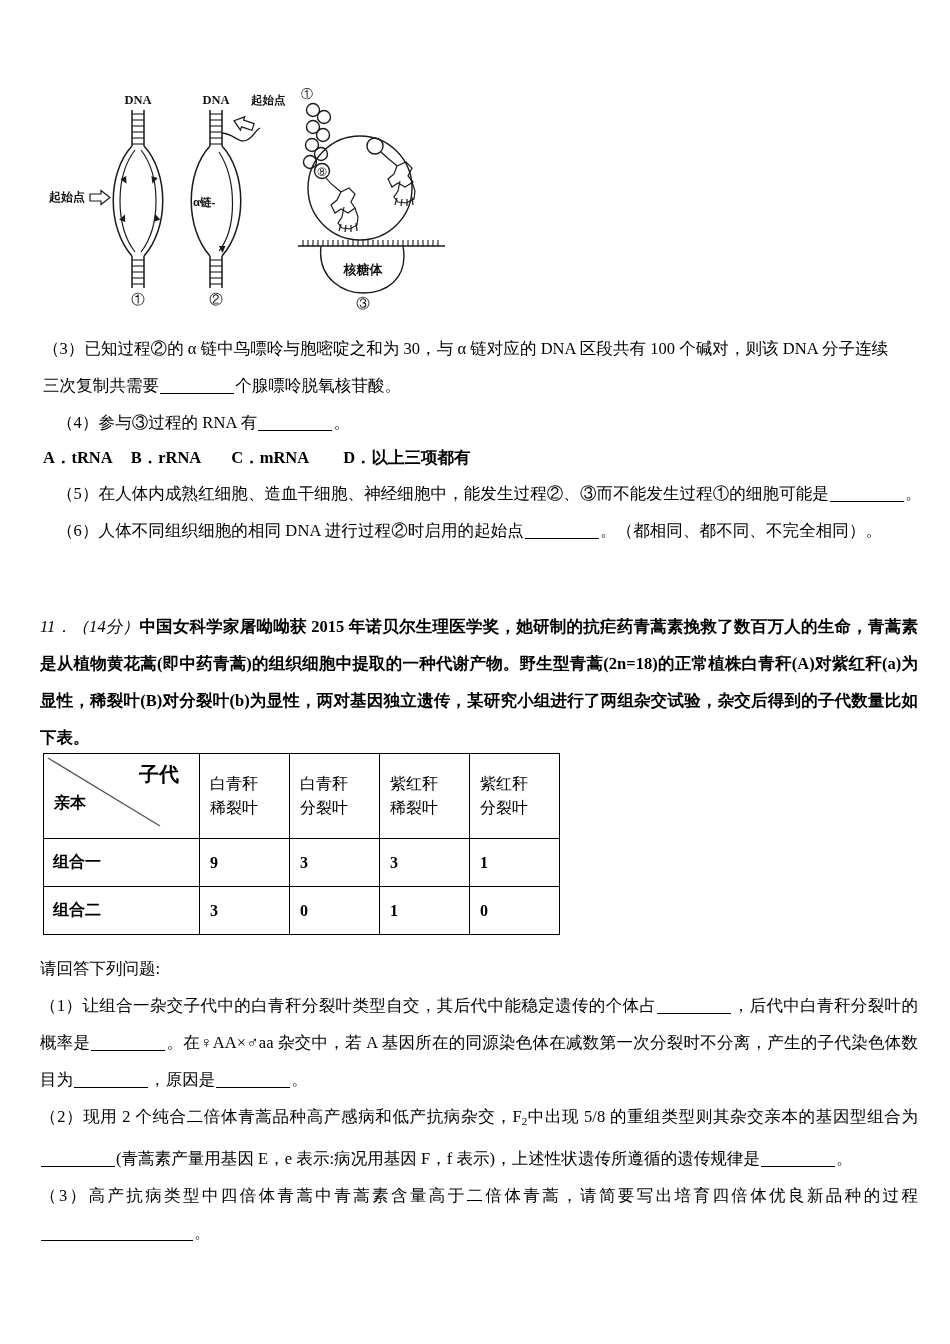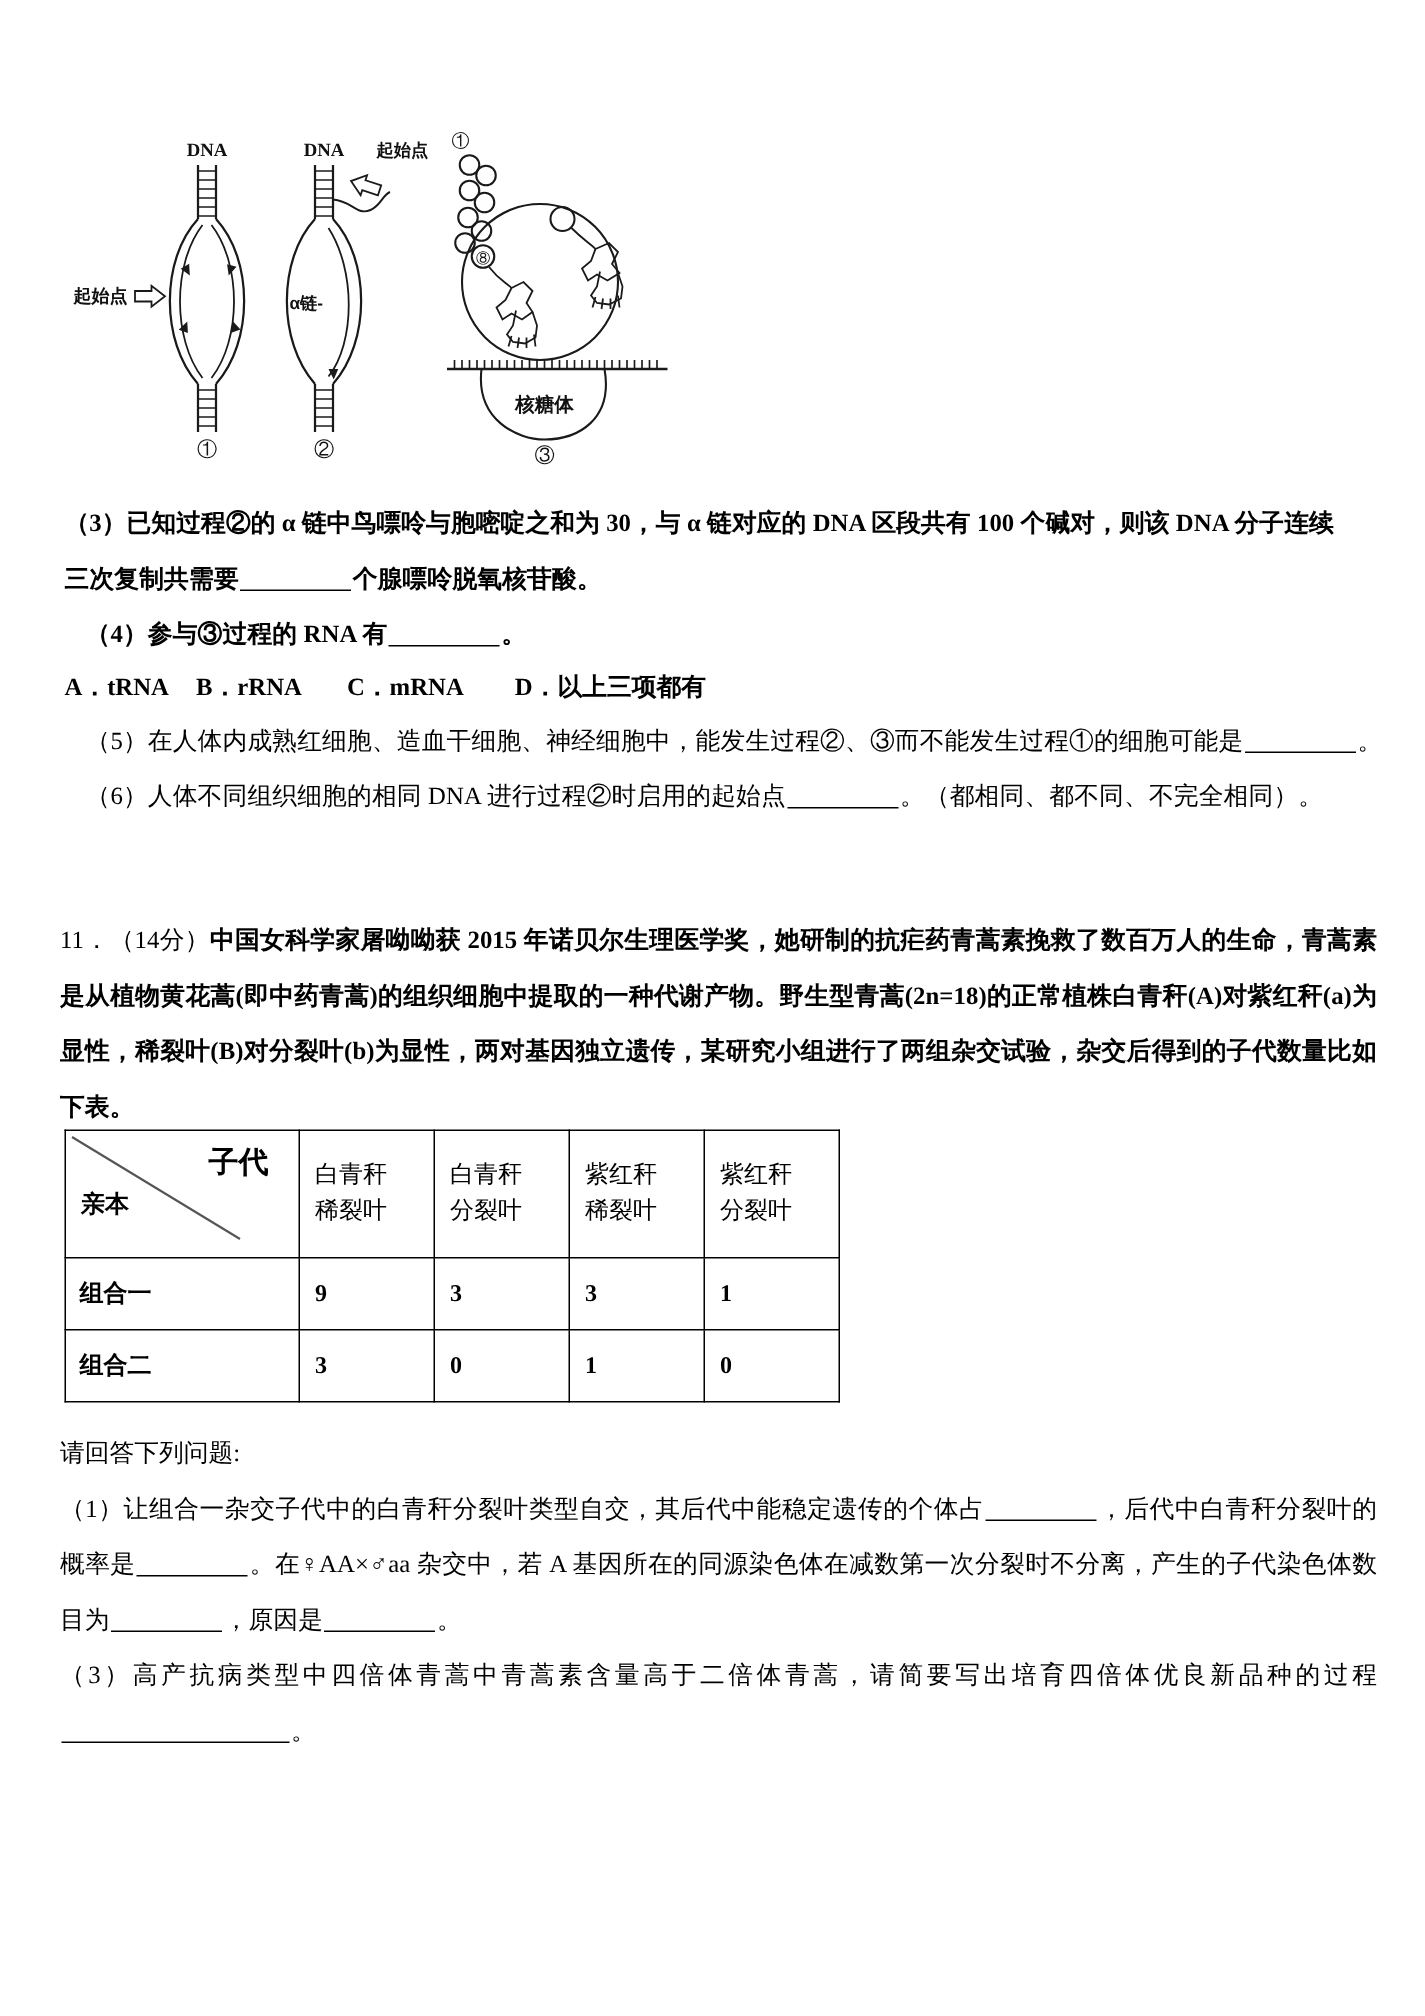--- a/index.html
+++ b/index.html
@@ -51,40 +51,40 @@
     font-size: 16.5px;
     line-height: 37px;
     letter-spacing: 0.05px;
     text-align: justify;
     text-justify: inter-ideograph;
   }
 
   .blank-s { display: inline-block; width: 74px; border-bottom: 1.3px solid #000; vertical-align: -3px; margin: 0 1px; }
   .blank-l { display: inline-block; width: 152px; border-bottom: 1.3px solid #000; vertical-align: -3px; margin: 0 1px; }
 
-  .bold { font-weight: bold; }
+  .bold { font-weight: normal; }
   .opts { font-weight: bold; font-size: 16.5px; line-height: 34px; white-space: nowrap; }
   .opts .gap1 { display: inline-block; width: 18px; }
   .opts .gap2 { display: inline-block; width: 30px; }
   .opts .gap3 { display: inline-block; width: 34px; }
 
   
   .q11 {
     position: absolute;
     left: 40px;
     top: 608px;
     width: 878px;
     font-size: 16.5px;
     line-height: 37px;
     font-weight: bold;
     text-align: justify;
     text-justify: inter-ideograph;
     letter-spacing: 0.05px;
   }
-  .q11 .lead { font-weight: normal; }
+  .q11 .lead { font-weight: normal; font-style: italic; }
 
   
   .table-wrap {
     position: absolute;
     left: 43px;
     top: 753px;
   }
   table.cross {
     border-collapse: collapse;
     font-size: 16px;
@@ -397,19 +397,22 @@
   </div>
 
   <div class="lower">
 
     <div class="plain">请回答下列问题:</div>
 
     <div class="para">
       <span>（1）让组合一杂交子代中的白青秆分裂叶类型自交，其后代中能稳定遗传的个体占</span><span class="blank-s"></span><span>，后代中白青秆分裂叶的概率是</span><span class="blank-s"></span><span>。在♀AA×♂aa 杂交中，若 A 基因所在的同源染色体在减数第一次分裂时不分离，产生的子代染色体数目为</span><span class="blank-s"></span><span>，原因是</span><span class="blank-s"></span><span>。</span>
     </div>
 
+    <div class="para">
+      <span>（2）现用 2 个纯合二倍体青蒿品种高产感病和低产抗病杂交，F</span><span class="sub">2</span><span>中出现 5/8 的重组类型则其杂交亲本的基因型组合为</span><span class="blank-s"></span><span>(青蒿素产量用基因 E，e 表示:病况用基因 F，f 表示)，上述性状遗传所遵循的遗传规律是</span><span class="blank-s"></span><span>。</span>
+    </div>
 
     <div class="para">
       <span>（3）高产抗病类型中四倍体青蒿中青蒿素含量高于二倍体青蒿，请简要写出培育四倍体优良新品种的过程</span><span class="blank-l"></span><span>。</span>
     </div>
   </div>
 
 </div>
 
 </body></html>

